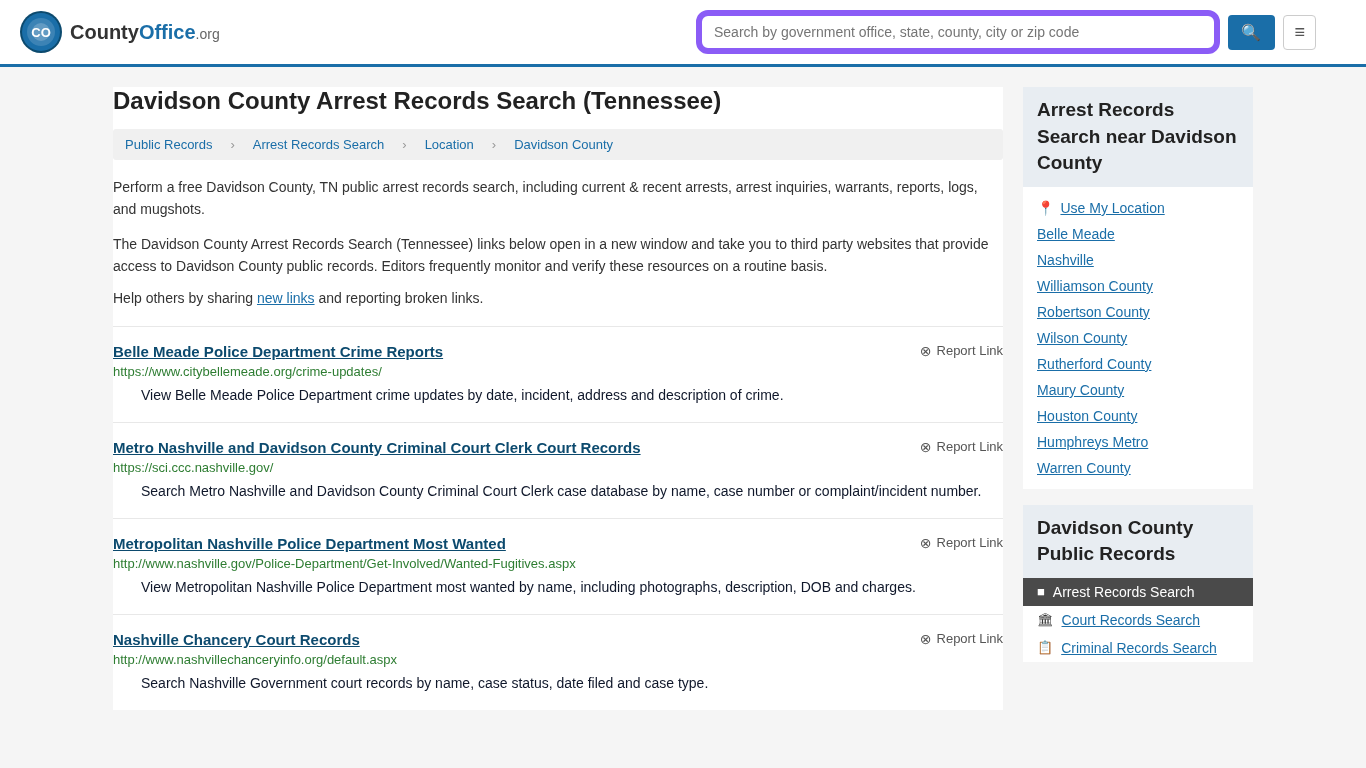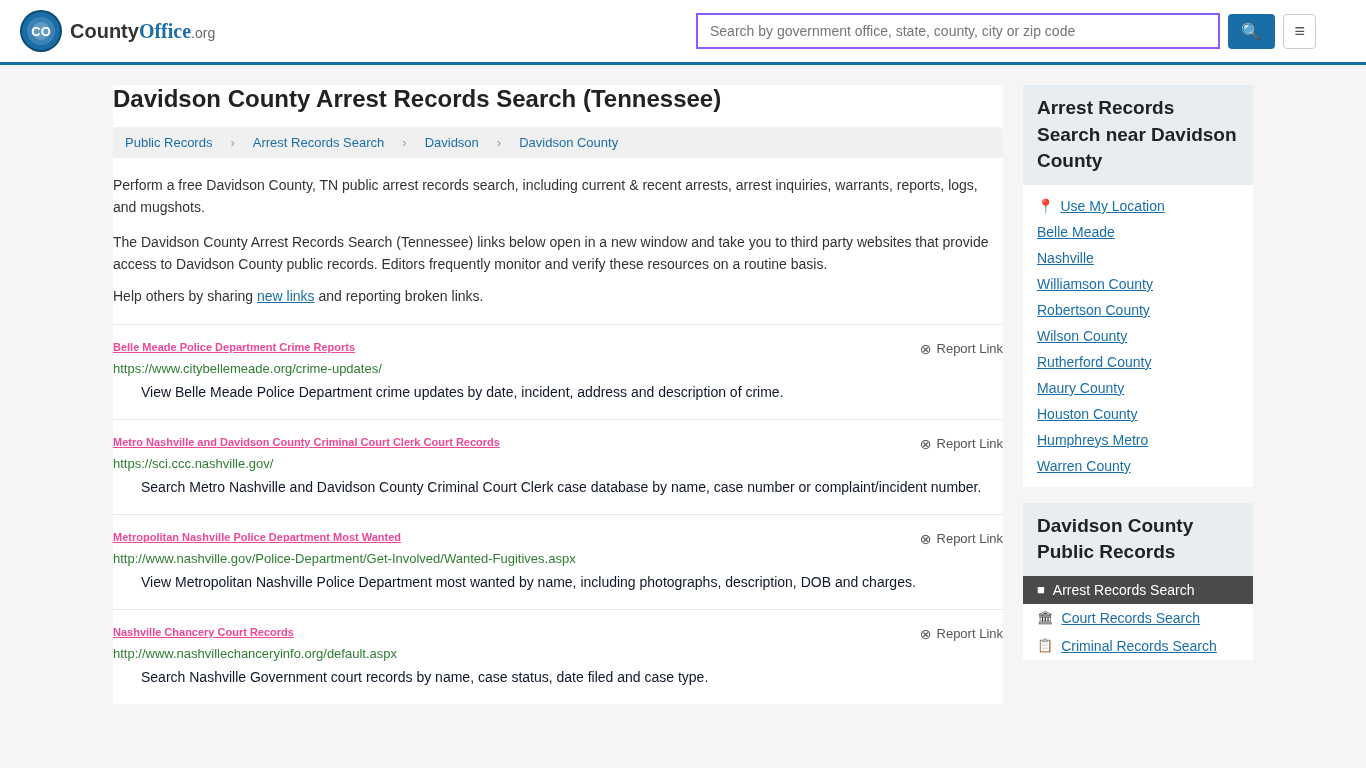--- a/index.html
+++ b/index.html
@@ -36,22 +36,22 @@
     .search-area {
       display: flex;
       align-items: center;
       gap: 8px;
       flex: 1;
       max-width: 620px;
       margin: 0 30px;
     }
     .search-box {
       flex: 1;
-      border: 2px solid #8b5cf6;
-      border-radius: 0;
+      border: 6px solid #8b5cf6;
+      border-radius: 12px;
       padding: 8px 12px;
       font-size: 14px;
       color: #999;
     }
     .search-btn {
       background: #1a6ea8;
       border: none;
       border-radius: 4px;
       padding: 8px 14px;
       cursor: pointer;
@@ -131,23 +131,23 @@
       border-top: 1px solid #e8e8e8;
       padding: 16px 0;
     }
     .result-header {
       display: flex;
       justify-content: space-between;
       align-items: flex-start;
       margin-bottom: 4px;
     }
     .result-title {
-      font-size: 11px;
+      font-size: 15px;
       font-weight: bold;
-      color: #ec4899;
+      color: #0c4a6e;
       text-decoration: underline;
       cursor: pointer;
     }
     .report-link {
       display: flex;
       align-items: center;
       gap: 5px;
       color: #555;
       font-size: 13px;
       cursor: pointer;
@@ -240,21 +240,21 @@
   <div class="logo-area">
     <div class="logo-circle">
       <svg width="38" height="38" viewBox="0 0 38 38">
         <circle cx="19" cy="19" r="19" fill="#1a6ea8"></circle>
         <circle cx="19" cy="19" r="14" fill="#fff" opacity="0.15"></circle>
         <circle cx="19" cy="19" r="9" fill="#fff" opacity="0.2"></circle>
         <text x="19" y="24" text-anchor="middle" fill="white" font-size="13" font-weight="bold">CO</text>
       </svg>
     </div>
     <div>
-      <span style="font-size:20px;font-weight:bold;color:#333;">County<span style="color:#1a6ea8;font-family:Liberation Serif, serif;">Office</span><span style="color:#666;font-size:14px;font-weight:normal;">.org</span></span>
+      <span style="font-size:20px;font-weight:bold;color:#333;">County<span style="color:#1a6ea8;">Office</span><span style="color:#666;font-size:14px;font-weight:normal;">.org</span></span>
     </div>
   </div>
 
   <div class="search-area">
     <input class="search-box" type="text" placeholder="Search by government office, state, county, city or zip code" style="">
     <button class="search-btn">
       <span>🔍</span>
     </button>
     <button class="menu-btn">
       <span>≡</span>
@@ -266,21 +266,21 @@
 
   <div class="content-area">
 
     <h1 class="page-title">Davidson County Arrest Records Search (Tennessee)</h1>
 
     <div class="breadcrumb">
       <a href="#">Public Records</a>
       <span class="sep">›</span>
       <a href="#">Arrest Records Search</a>
       <span class="sep">›</span>
-      <a href="#">Davidson</a>
+      <a href="#">Location</a>
       <span class="sep">›</span>
       <a href="#">Davidson County</a>
     </div>
 
     <p class="description-text">Perform a free Davidson County, TN public arrest records search, including current &amp; recent arrests, arrest inquiries, warrants, reports, logs, and mugshots.</p>
     <p class="description-text">The Davidson County Arrest Records Search (Tennessee) links below open in a new window and take you to third party websites that provide access to Davidson County public records. Editors frequently monitor and verify these resources on a routine basis.</p>
 
     <p class="share-text">
       <span>Help others by sharing </span><a href="#">new links</a><span> and reporting broken links.</span>
     </p>

